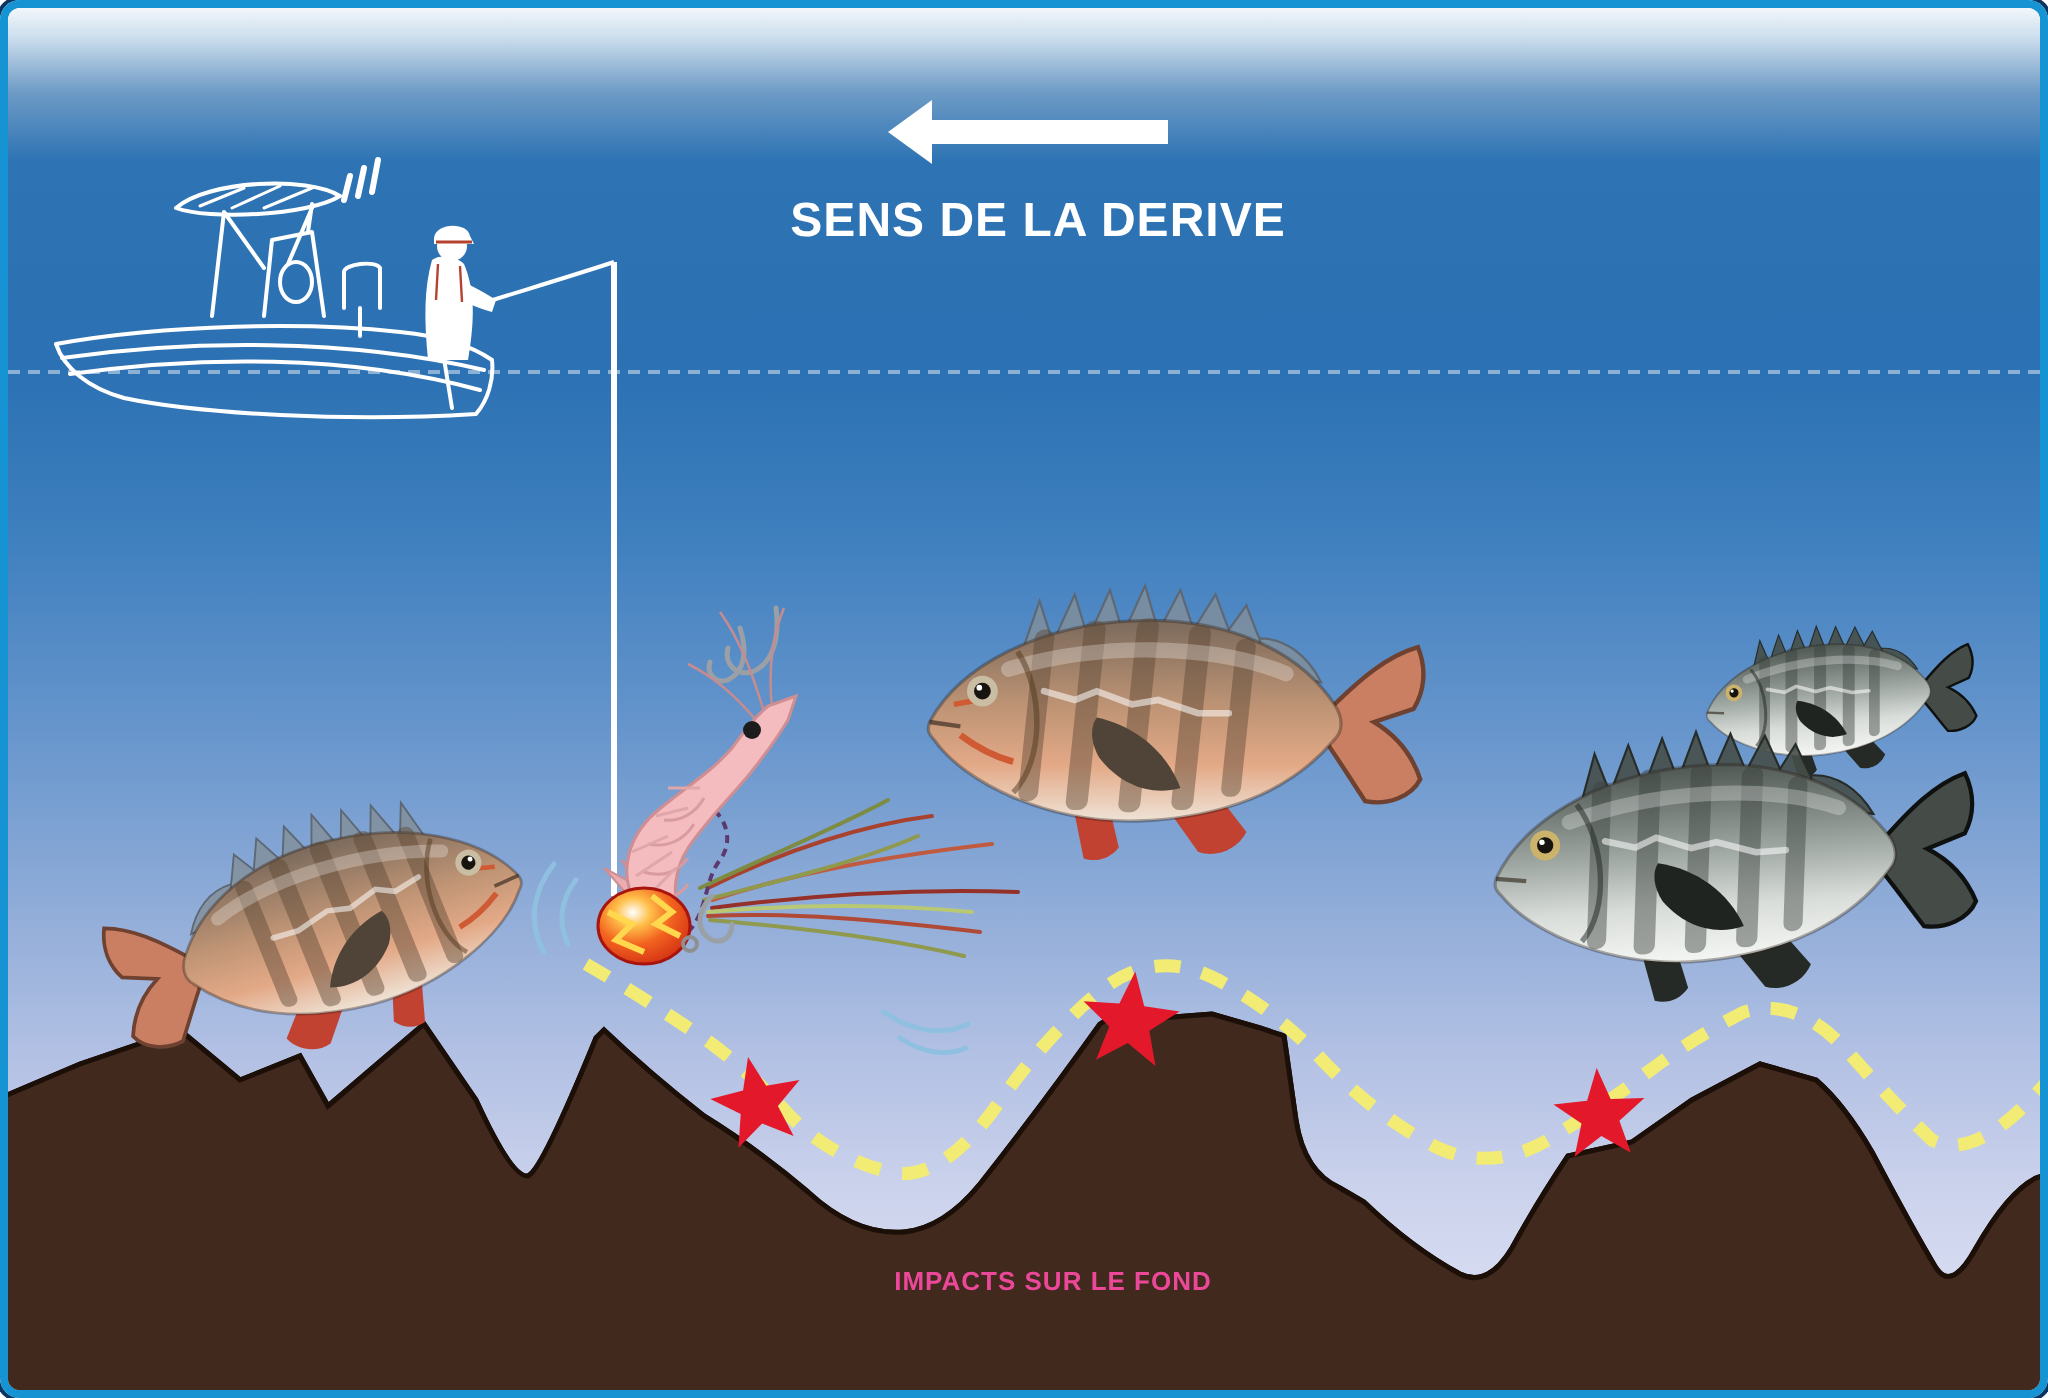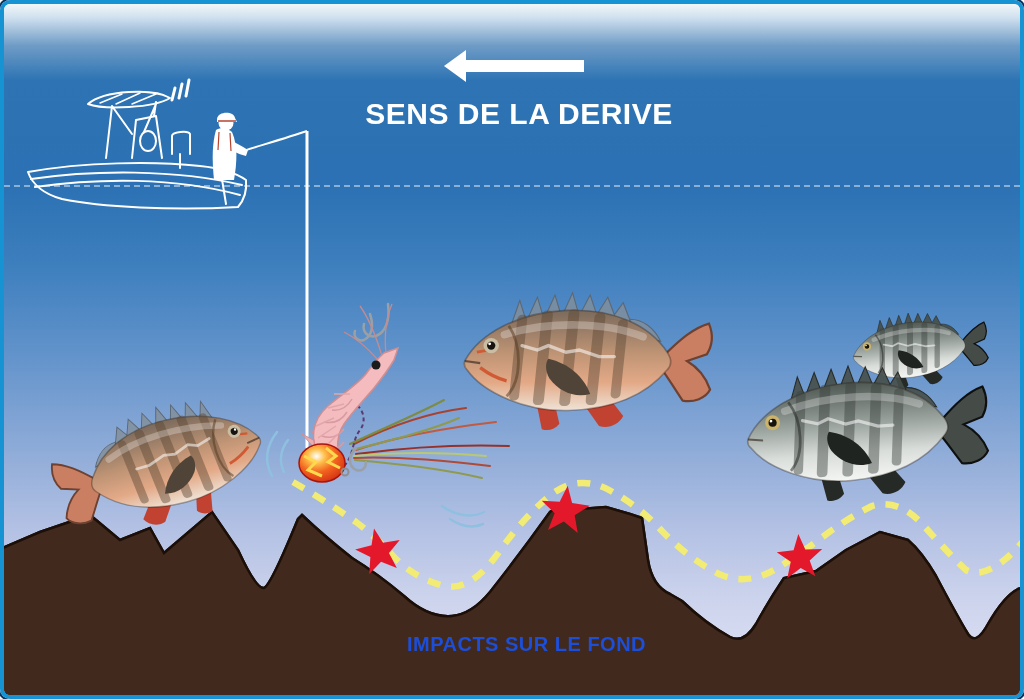--- a/index.html
+++ b/index.html
@@ -13,22 +13,22 @@
     background:linear-gradient(to bottom,
       #f2f6fa 0%,#cfe0ee 2%,#6f9cc6 6%,#2e74b4 11%,
       #2b71b3 26%,#3e7fbe 38%,#6695cc 52%,#93aed9 66%,
       #b3c1e4 76%,#ccd3ec 86%,#dde1f4 97%);
   }
   .waterline{
     position:absolute;left:0;right:0;top:181px;height:0;
     border-top:2px dashed rgba(255,255,255,.45);
   }
   .label{position:absolute;font-weight:bold;text-align:center;letter-spacing:.5px;}
-  .label-drift{left:330px;top:93px;width:370px;font-size:30px;color:#ffffff;}
-  .label-impacts{left:340px;top:629px;width:365px;font-size:20px;color:#1d4ed8;}
+  .label-drift{left:330px;top:93px;width:370px;font-size:24px;color:#ffffff;}
+  .label-impacts{left:340px;top:629px;width:365px;font-size:13px;color:#ec4899;}
   svg{position:absolute;inset:0;}
   
   .fish-a{--fbody:url(#gradFishA);--ftail:#ca7f63;--ftailS:#6e4130;
     --fspine:rgba(130,142,152,.8);--fspineS:#5d6874;--fpect:#4f4437;
     --ffin:#c24232;--fbar:#5c4734;--fgill:rgba(80,55,30,.5);
     --faccent:#cf5a33;--feyering:#c9bda4;}
   .fish-b{--fbody:url(#gradFishB);--ftail:#454c47;--ftailS:#0f1110;
     --fspine:rgba(70,78,73,.9);--fspineS:#272c29;--fpect:#202421;
     --ffin:#262a27;--fbar:#3c423f;--fgill:rgba(30,34,30,.5);
     --faccent:transparent;--feyering:#cbb36b;}

